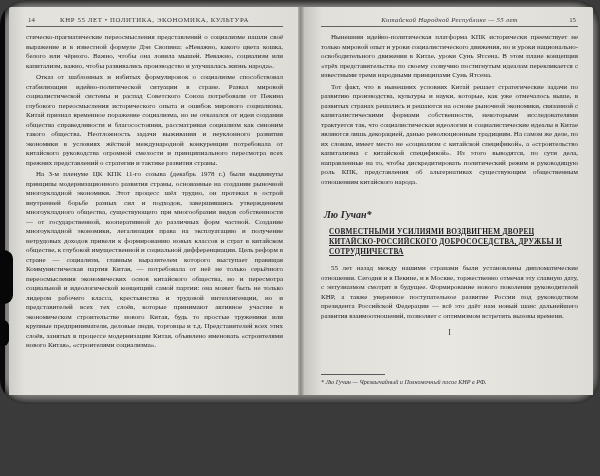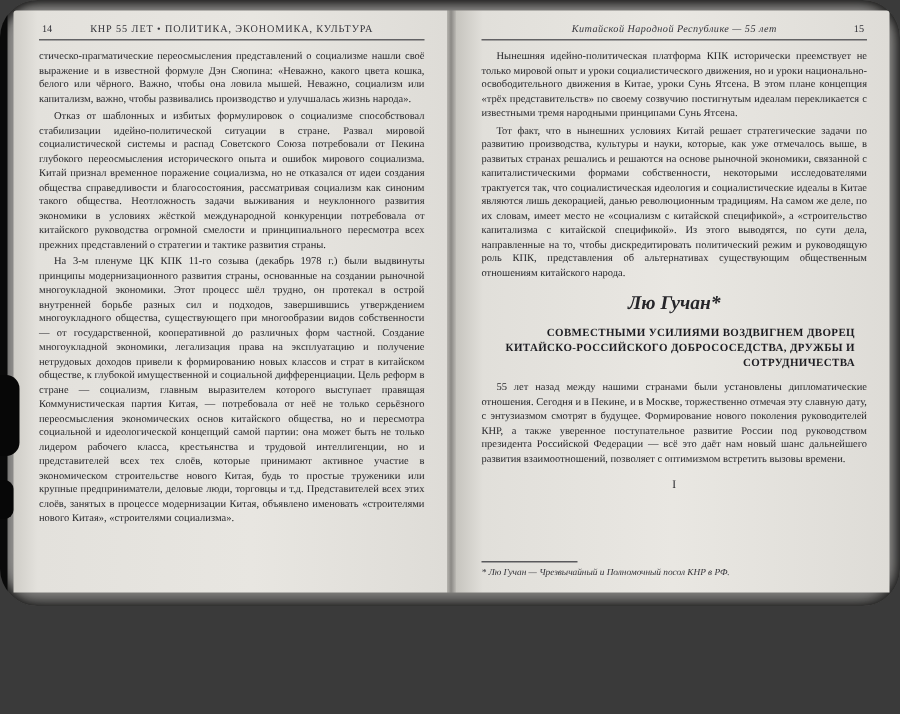--- a/index.html
+++ b/index.html
@@ -33,24 +33,24 @@
   .running-head .pagenum{position:absolute;top:0;font-size:6.8px;letter-spacing:0;}
   .pagenum.pn-left{left:2px;}
   .pagenum.pn-right{right:2px;}
   .head-italic{font-style:italic;letter-spacing:.3px;}
   .body{flex:1;display:flex;flex-direction:column;}
   .body p{
     margin:0 0 2px;text-indent:10px;font-size:7px;line-height:9.5px;
     text-align:justify;hyphens:auto;color:#26262a;
   }
   .body p.cont{text-indent:0;}
-  .byline{text-align:center;font-style:italic;font-weight:bold;font-size:13px;margin:5px 3px 7px;}
+  .byline{text-align:left;font-style:italic;font-weight:bold;font-size:10px;margin:20px 3px 7px;}
   .article-title{
-    text-align:right;font-weight:bold;font-size:7.3px;line-height:9.8px;
-    margin:0 8px 8px;letter-spacing:.25px;color:#1d1d22;
+    text-align:left;font-weight:bold;font-size:7.3px;line-height:9.8px;
+    margin:0 8px 8px;letter-spacing:.25px;color:#1d1d22;text-decoration:underline;
   }
   .section-num{text-align:center;font-size:7.6px;margin:5px 0 4px;color:#26262a;}
   .footnote{margin-top:auto;padding-top:5px;}
   .footnote-rule{width:64px;height:0;border-top:1px solid rgba(55,55,60,.8);margin:0 0 3px;}
   .footnote-text{font-size:6.2px;font-style:italic;color:#303036;line-height:8px;}
 </style>
 </head>
 <body>
 
 <div class="scan">

